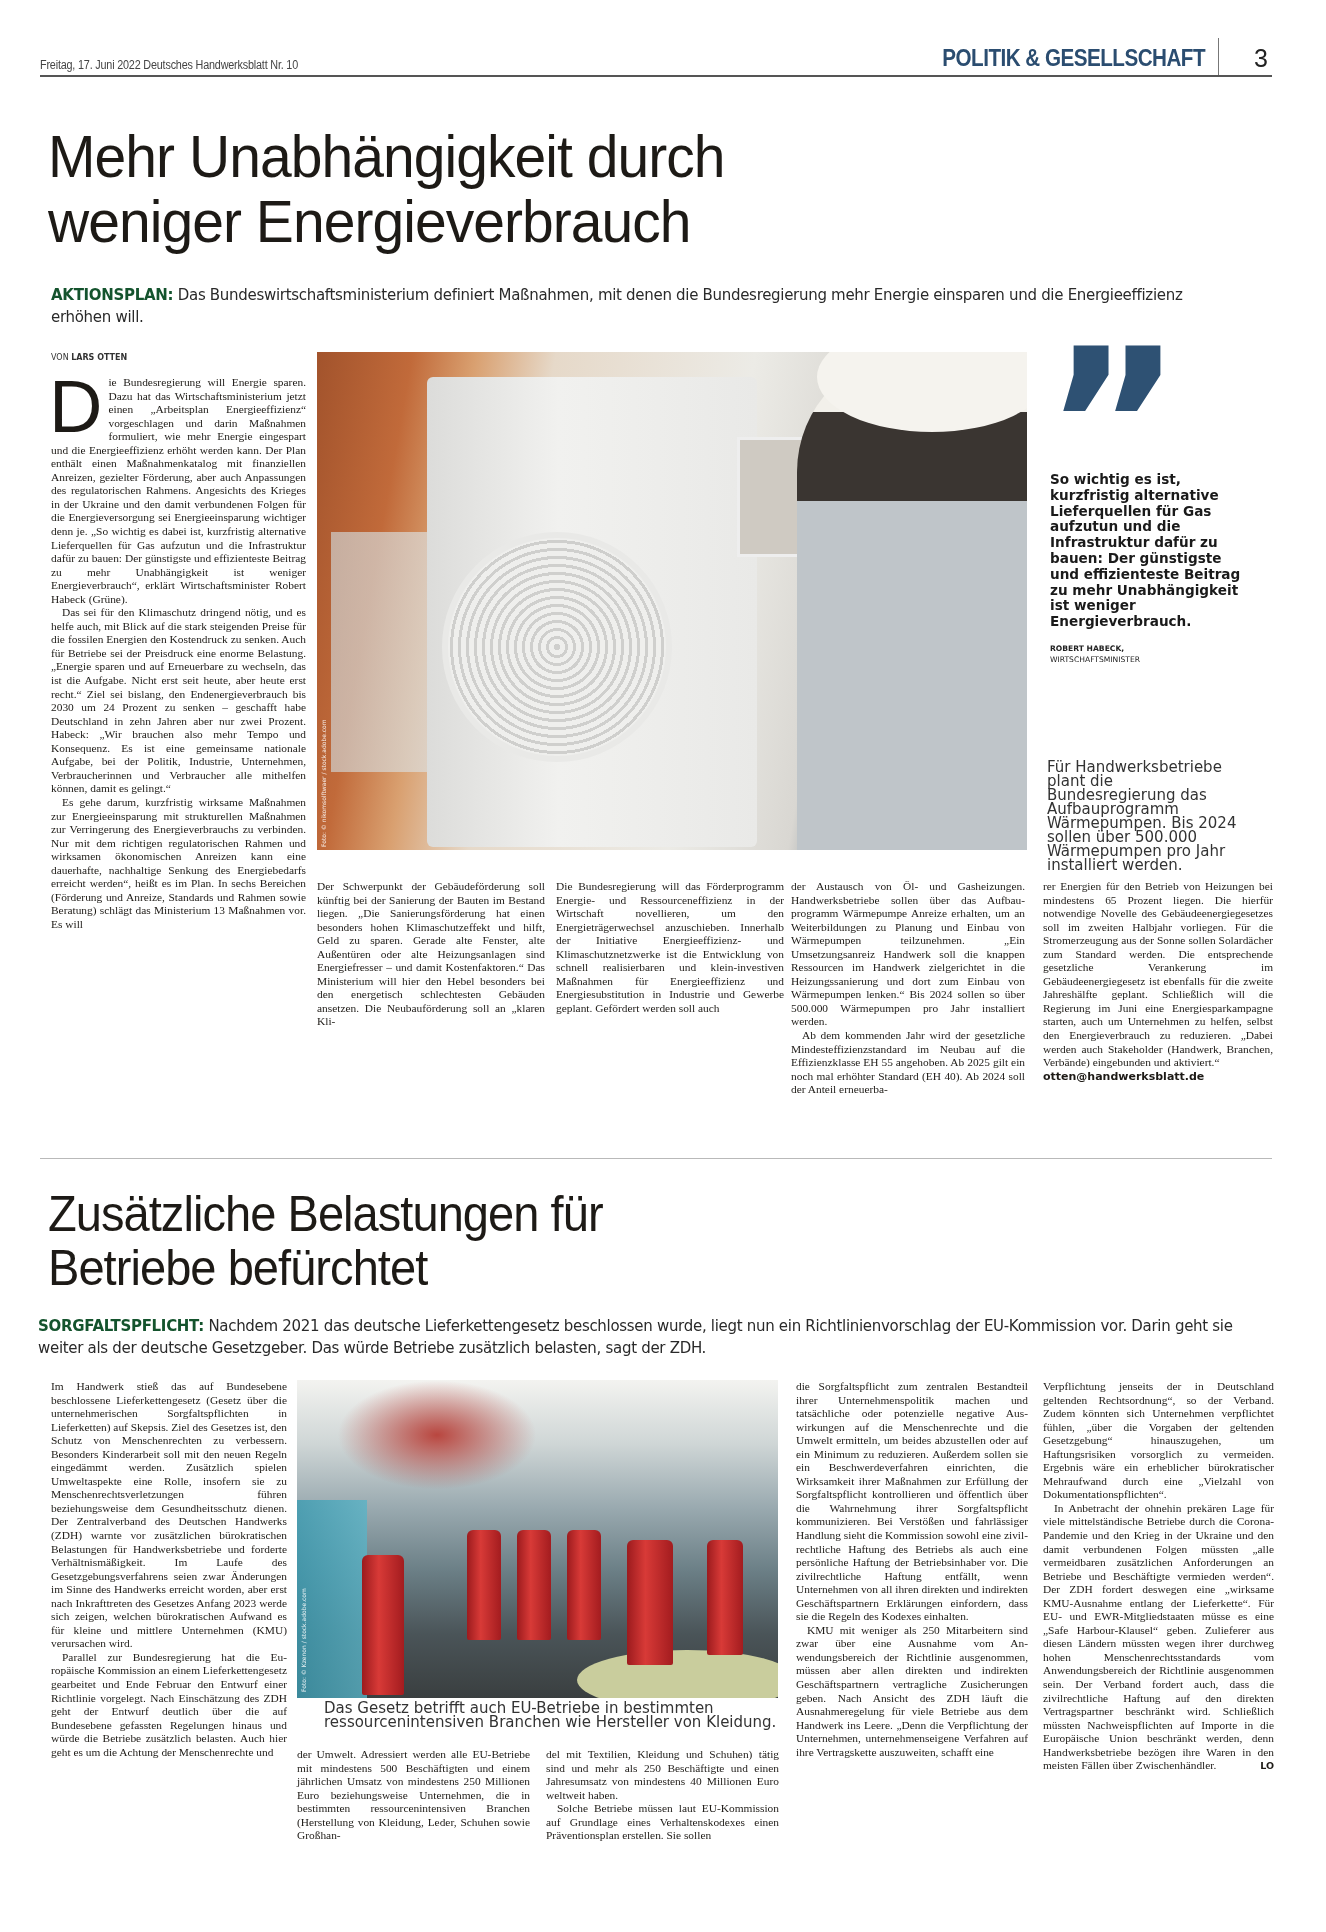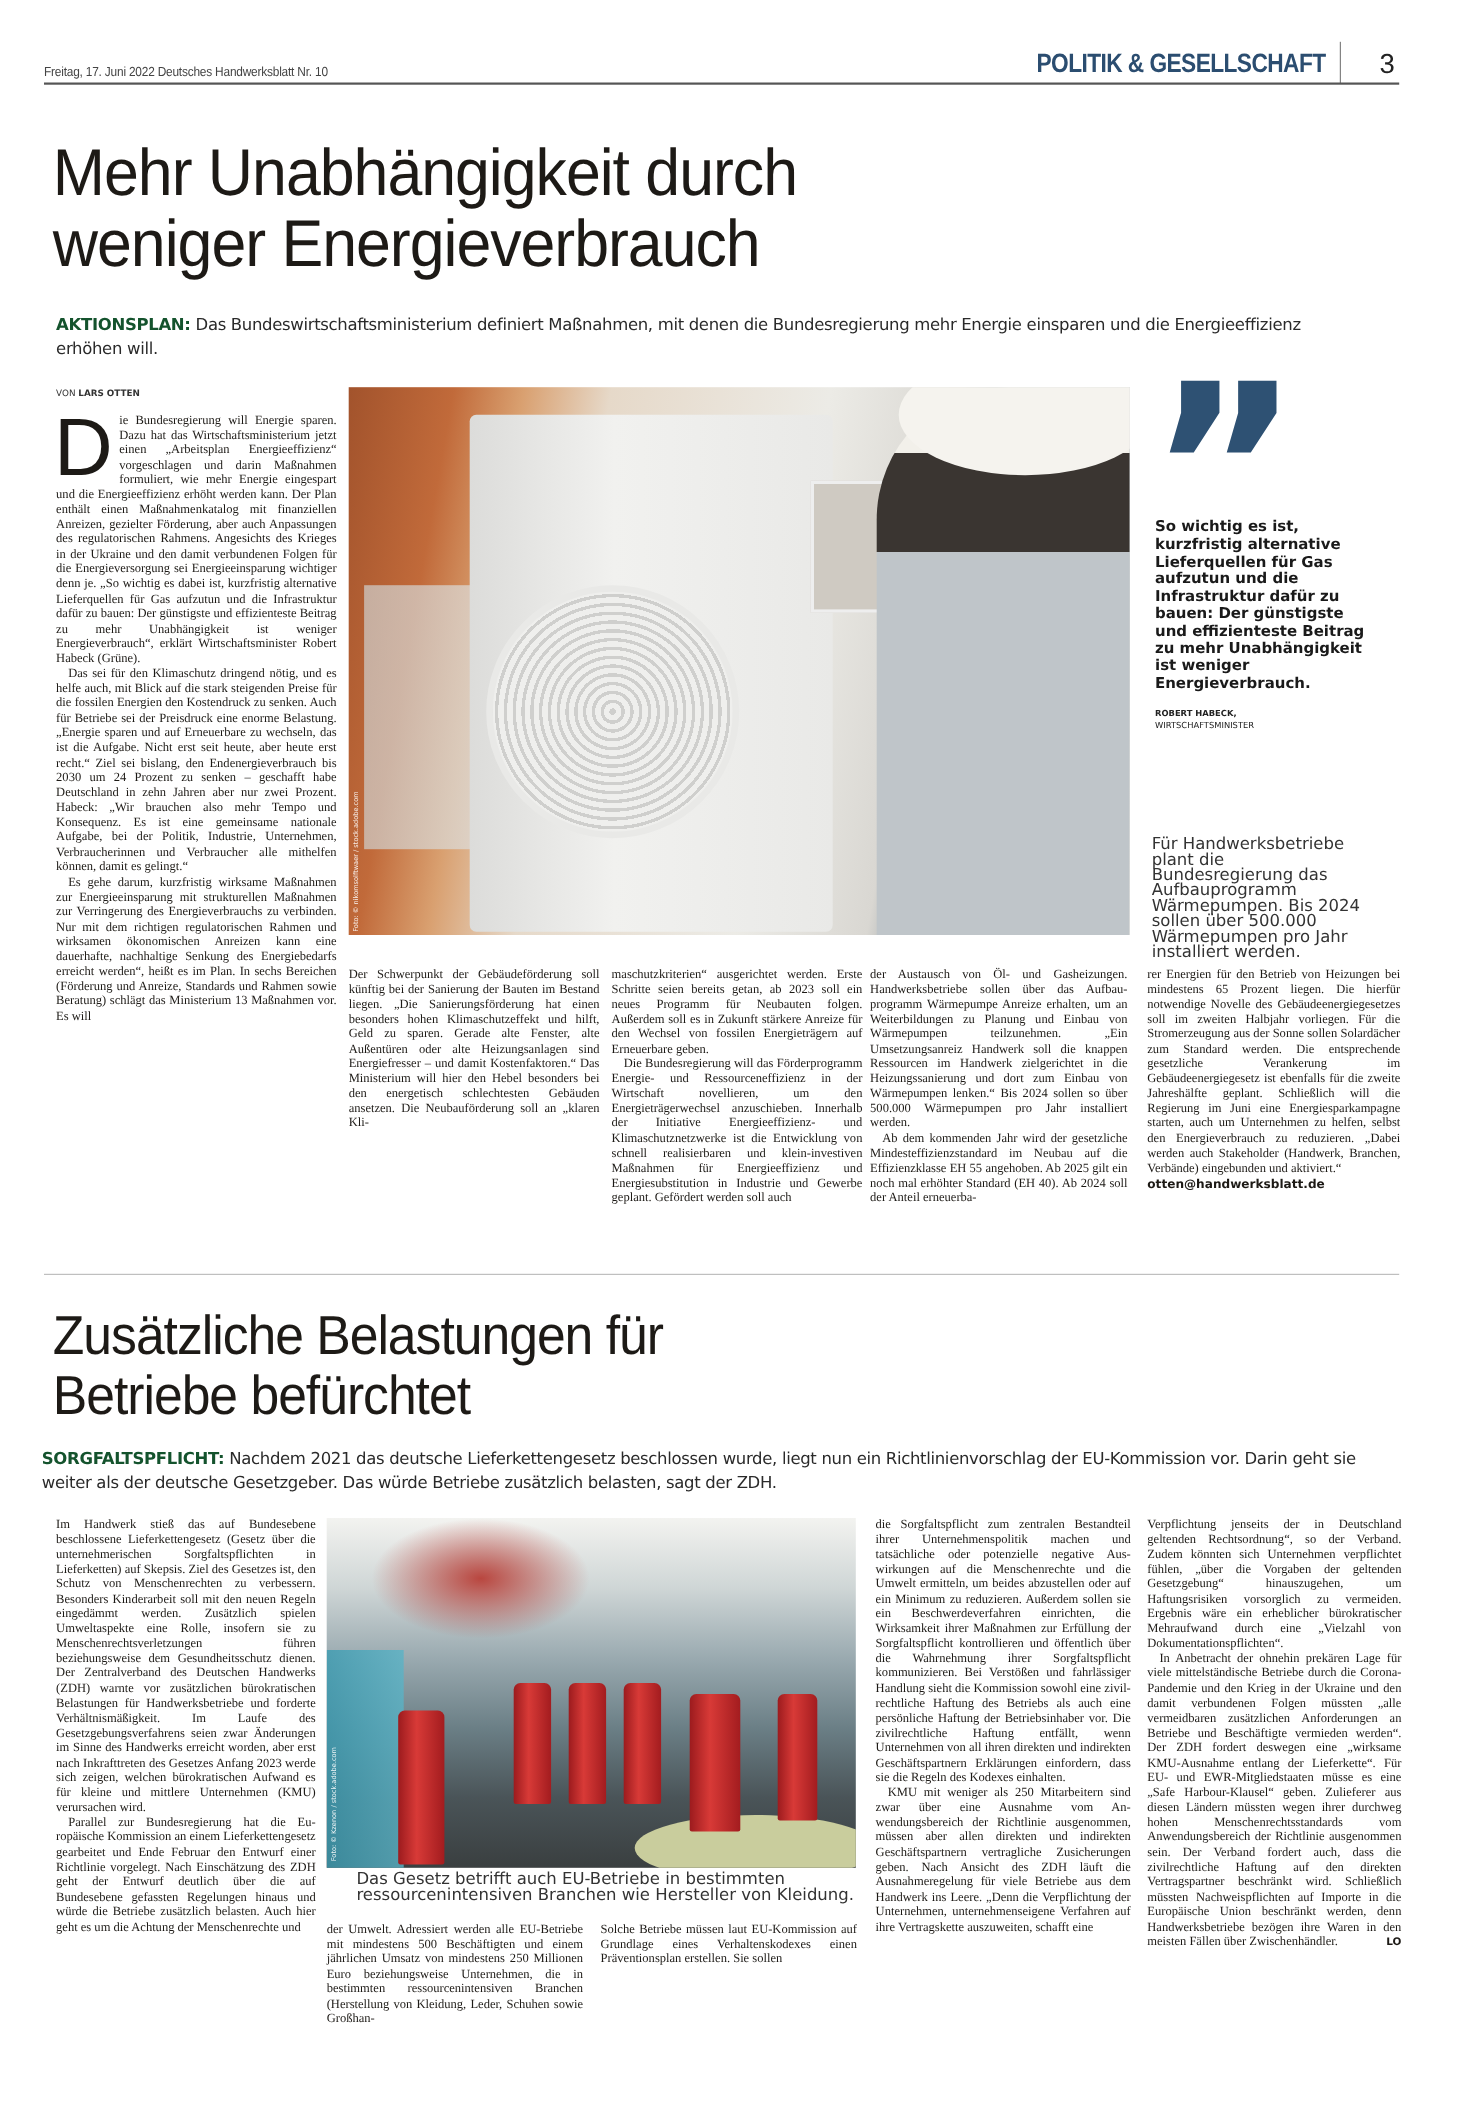--- a/index.html
+++ b/index.html
@@ -118,21 +118,20 @@
 <div class="abs quote-author">
   <b>ROBERT HABECK,</b><br>
   <span>WIRTSCHAFTSMINISTER</span>
 </div>
 <div class="abs caption caption1">Für Handwerksbetriebe plant die Bundesregierung das Aufbauprogramm Wärmepumpen. Bis 2024 sollen über 500.000 Wärmepumpen pro Jahr installiert werden.</div>
 
 <div class="abs col" style="left:317px; top:880px; width:228px;">
   <p>Der Schwerpunkt der Gebäudeförderung soll künftig bei der Sanierung der Bauten im Bestand liegen. „Die Sanierungsförde­rung hat einen besonders hohen Klima­schutzeffekt und hilft, Geld zu sparen. Ge­rade alte Fenster, alte Außentüren oder alte Heizungsanlagen sind Energiefresser – und damit Kostenfaktoren.“ Das Ministerium will hier den Hebel besonders bei den ener­getisch schlechtesten Gebäuden ansetzen. Die Neubauförderung soll an „klaren Kli-</p>
 </div>
 <div class="abs col" style="left:556px; top:880px; width:228px;">
-  <p>maschutzkriterien“ ausgerichtet werden. Erste Schritte seien bereits getan, ab 2023 soll ein neues Programm für Neubauten folgen. Außerdem soll es in Zukunft stär­kere Anreize für den Wechsel von fossilen Energieträgern auf Erneuerbare geben.</p>
   <p>Die Bundesregierung will das Förder­programm Energie- und Ressourceneffizi­enz in der Wirtschaft novellieren, um den Energieträgerwechsel anzuschieben. Inner­halb der Initiative Energieeffizienz- und Klimaschutznetzwerke ist die Entwicklung von schnell realisierbaren und klein-inves­tiven Maßnahmen für Energieeffizienz und Energiesubstitution in Industrie und Ge­werbe geplant. Gefördert werden soll auch</p>
 </div>
 <div class="abs col" style="left:791px; top:880px; width:234px;">
   <p>der Austausch von Öl- und Gasheizungen. Handwerksbetriebe sollen über das Aufbau­programm Wärmepumpe Anreize erhalten, um an Weiterbildungen zu Planung und Ein­bau von Wärmepumpen teilzunehmen. „Ein Umsetzungsanreiz Handwerk soll die knap­pen Ressourcen im Handwerk zielgerichtet in die Heizungssanierung und dort zum Ein­bau von Wärmepumpen lenken.“ Bis 2024 sollen so über 500.000 Wärmepumpen pro Jahr installiert werden.</p>
   <p>Ab dem kommenden Jahr wird der gesetz­liche Mindesteffizienzstandard im Neubau auf die Effizienzklasse EH 55 angehoben. Ab 2025 gilt ein noch mal erhöhter Standard (EH 40). Ab 2024 soll der Anteil erneuerba-</p>
 </div>
 <div class="abs col" style="left:1043px; top:880px; width:230px;">
   <p>rer Energien für den Betrieb von Heizun­gen bei mindestens 65 Prozent liegen. Die hierfür notwendige Novelle des Gebäude­energiegesetzes soll im zweiten Halbjahr vorliegen. Für die Stromerzeugung aus der Sonne sollen Solardächer zum Standard werden. Die entsprechende gesetzliche Verankerung im Gebäudeenergiegesetz ist ebenfalls für die zweite Jahreshälfte geplant. Schließlich will die Regierung im Juni eine Energiesparkampagne starten, auch um Unternehmen zu helfen, selbst den Ener­gieverbrauch zu reduzieren. „Dabei werden auch Stakeholder (Handwerk, Branchen, Verbände) eingebunden und aktiviert.“</p>
   <div class="email">otten@handwerksblatt.de</div>
 </div>
@@ -163,20 +162,21 @@
   <div class="cone c5"></div>
   <div class="cone c6"></div>
   <div class="credit">Foto: © Kzenon / stock.adobe.com</div>
 </div>
 <div class="abs caption caption2">Das Gesetz betrifft auch EU-Betriebe in bestimmten ressourcenintensiven Branchen wie Her­steller von Kleidung.</div>
 
 <div class="abs col" style="left:297px; top:1748px; width:233px;">
   <p>der Umwelt. Adressiert werden alle EU-Betriebe mit mindestens 500 Beschäftigten und einem jährlichen Umsatz von mindes­tens 250 Millionen Euro beziehungsweise Unternehmen, die in bestimmten ressour­cenintensiven Branchen (Herstellung von Kleidung, Leder, Schuhen sowie Großhan-</p>
 </div>
 <div class="abs col" style="left:546px; top:1748px; width:233px;">
+  <p>del mit Textilien, Kleidung und Schuhen) tätig sind und mehr als 250 Beschäftigte und einen Jahresumsatz von mindestens 40 Millionen Euro weltweit haben.</p>
   <p>Solche Betriebe müssen laut EU-Kommis­sion auf Grundlage eines Verhaltenskodexes einen Präventionsplan erstellen. Sie sollen</p>
 </div>
 <div class="abs col" style="left:796px; top:1380px; width:232px;">
   <p>die Sorgfaltspflicht zum zentralen Bestand­teil ihrer Unternehmenspolitik machen und tatsächliche oder potenzielle negative Aus­wirkungen auf die Menschenrechte und die Umwelt ermitteln, um beides abzustellen oder auf ein Minimum zu reduzieren. Au­ßerdem sollen sie ein Beschwerdeverfahren einrichten, die Wirksamkeit ihrer Maßnah­men zur Erfüllung der Sorgfaltspflicht kon­trollieren und öffentlich über die Wahrneh­mung ihrer Sorgfaltspflicht kommunizieren. Bei Verstößen und fahrlässiger Handlung sieht die Kommission sowohl eine zivil­rechtliche Haftung des Betriebs als auch eine persönliche Haftung der Betriebsinha­ber vor. Die zivilrechtliche Haftung entfällt, wenn Unternehmen von all ihren direkten und indirekten Geschäftspartnern Erklärun­gen einfordern, dass sie die Regeln des Ko­dexes einhalten.</p>
   <p>KMU mit weniger als 250 Mitarbeitern sind zwar über eine Ausnahme vom An­wendungsbereich der Richtlinie ausge­nommen, müssen aber allen direkten und indirekten Geschäftspartnern vertragliche Zusicherungen geben. Nach Ansicht des ZDH läuft die Ausnahmeregelung für viele Betriebe aus dem Handwerk ins Leere. „Denn die Verpflichtung der Unterneh­men, unternehmenseigene Verfahren auf ihre Vertragskette auszuweiten, schafft eine</p>
 </div>
 <div class="abs col" style="left:1043px; top:1380px; width:231px;">
   <p>Verpflichtung jenseits der in Deutschland geltenden Rechtsordnung“, so der Ver­band. Zudem könnten sich Unternehmen verpflichtet fühlen, „über die Vorgaben der geltenden Gesetzgebung“ hinauszugehen, um Haftungsrisiken vorsorglich zu vermei­den. Ergebnis wäre ein erheblicher büro­kratischer Mehraufwand durch eine „Viel­zahl von Dokumentationspflichten“.</p>
   <p><span>In Anbetracht der ohnehin prekären Lage für viele mittelständische Betriebe durch die Corona-Pandemie und den Krieg in der Ukraine und den damit verbundenen Folgen müssten „alle vermeidbaren zusätz­lichen Anforderungen an Betriebe und Be­schäftigte vermieden werden“. Der ZDH fordert deswegen eine „wirksame KMU-Ausnahme entlang der Lieferkette“. Für EU- und EWR-Mitgliedstaaten müsse es eine „Safe Harbour-Klausel“ geben. Zuliefe­rer aus diesen Ländern müssten wegen ihrer durchweg hohen Menschenrechtsstandards vom Anwendungsbereich der Richtlinie ausgenommen sein. Der Verband fordert auch, dass die zivilrechtliche Haftung auf den direkten Vertragspartner beschränkt wird. Schließlich müssten Nachweispflich­ten auf Importe in die Europäische Union beschränkt werden, denn Handwerksbe­triebe bezögen ihre Waren in den meisten Fällen über Zwischenhändler.</span> <span class="sig">LO</span></p>
 </div>

